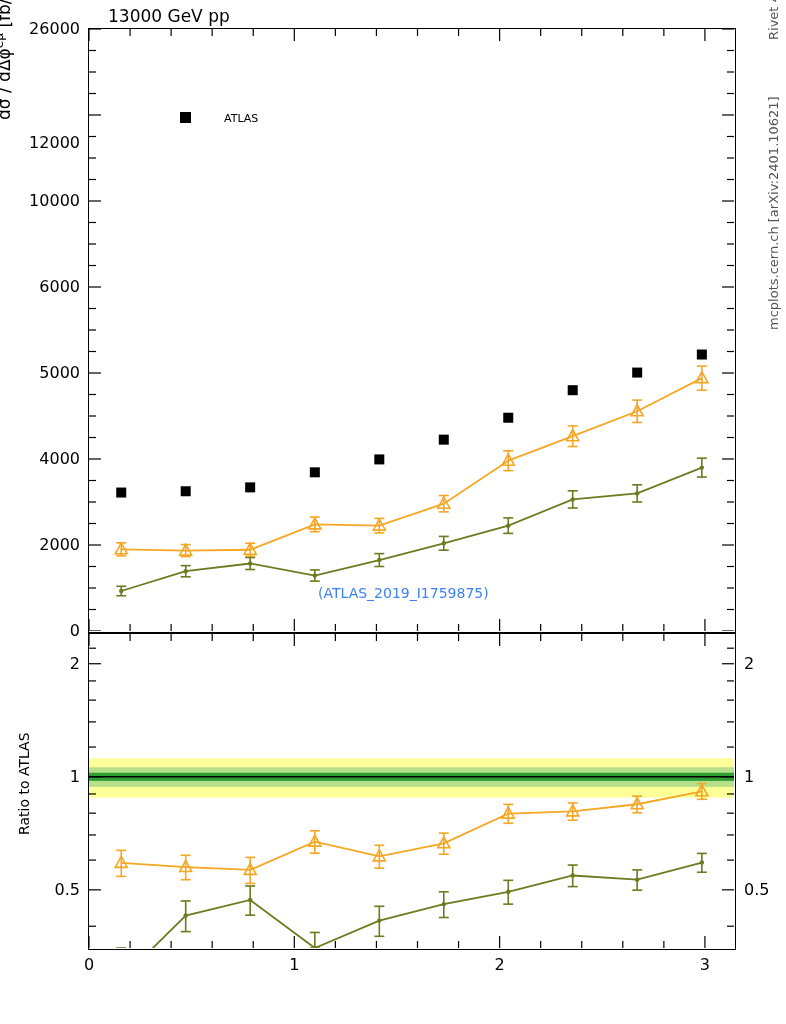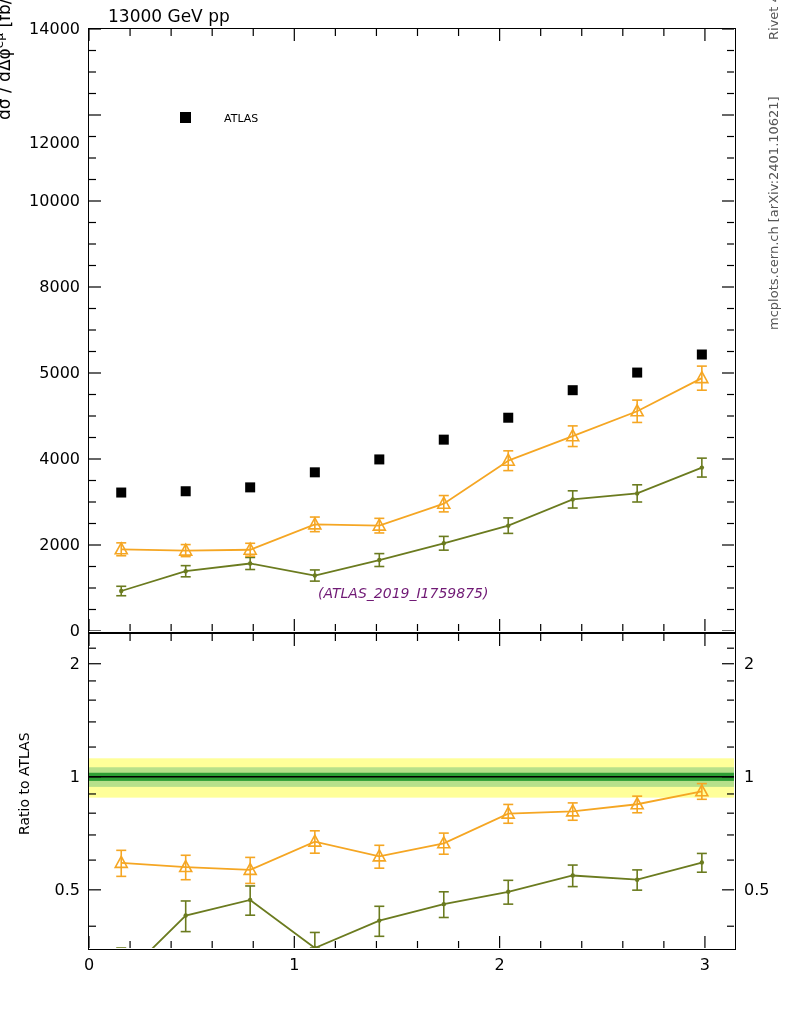--- a/index.html
+++ b/index.html
@@ -114,23 +114,22 @@
     height: 20px;
     position: relative;
     margin-right: 10px;
   }
   .leg-text { white-space: nowrap; }
   #watermark {
     position: absolute;
     left: 318px;
     top: 585px;
     font-size: 14px;
-    color: #701a75;
-    white-space: nowrap;
-    font-style: italic;
+    color: #3b82f6;
+    white-space: nowrap;
   }
   sub, sup { font-size: 0.72em; }
 </style>
 </head>
 <body>
 
 <div id="root">
 
   <div class="abs hdr" id="hdr-left">13000 GeV pp</div>
   <div class="abs hdr" id="hdr-right">tt̄</div>
@@ -495,24 +494,24 @@
           <polygon points="612.8504992694782,150.76983939540818 618.8504992694782,161.76983939540818 606.8504992694782,161.76983939540818" fill="none" stroke="#f5a623" stroke-width="1.6"></polygon>
         </svg>
     </div>
   </div>
 
   <div id="tick-labels">
       <div class="ytick-label" style="left: 10px; width: 70px; top: 621px;">0</div>
       <div class="ytick-label" style="left: 10px; width: 70px; top: 535px;">2000</div>
       <div class="ytick-label" style="left: 10px; width: 70px; top: 449px;">4000</div>
       <div class="ytick-label" style="left: 10px; width: 70px; top: 363px;">5000</div>
-      <div class="ytick-label" style="left: 10px; width: 70px; top: 277px;">8000</div>
+      <div class="ytick-label" style="left: 10px; width: 70px; top: 277px;">6000</div>
       <div class="ytick-label" style="left: 10px; width: 70px; top: 191px;">10000</div>
       <div class="ytick-label" style="left: 10px; width: 70px; top: 105px; margin-top: 28px;">12000</div>
-      <div class="ytick-label" style="left: 10px; width: 70px; top: 19px;">14000</div>
+      <div class="ytick-label" style="left: 10px; width: 70px; top: 19px;">26000</div>
       <div class="ytick-label" style="left: 28px; width: 52px; top: 879.829px;">0.5</div>
       <div class="ytick-label" style="left: 744px; width: 40px; text-align: left; top: 879.829px;">0.5</div>
       <div class="ytick-label" style="left: 28px; width: 52px; top: 766.782px;">1</div>
       <div class="ytick-label" style="left: 744px; width: 40px; text-align: left; top: 766.782px;">1</div>
       <div class="ytick-label" style="left: 28px; width: 52px; top: 653.735px;">2</div>
       <div class="ytick-label" style="left: 744px; width: 40px; text-align: left; top: 653.735px;">2</div>
       <div class="xtick-label" style="left: 64px; width: 50px; top: 955px;">0</div>
       <div class="xtick-label" style="left: 269.31px; width: 50px; top: 955px;">1</div>
       <div class="xtick-label" style="left: 474.62px; width: 50px; top: 955px;">2</div>
       <div class="xtick-label" style="left: 679.93px; width: 50px; top: 955px;">3</div>

